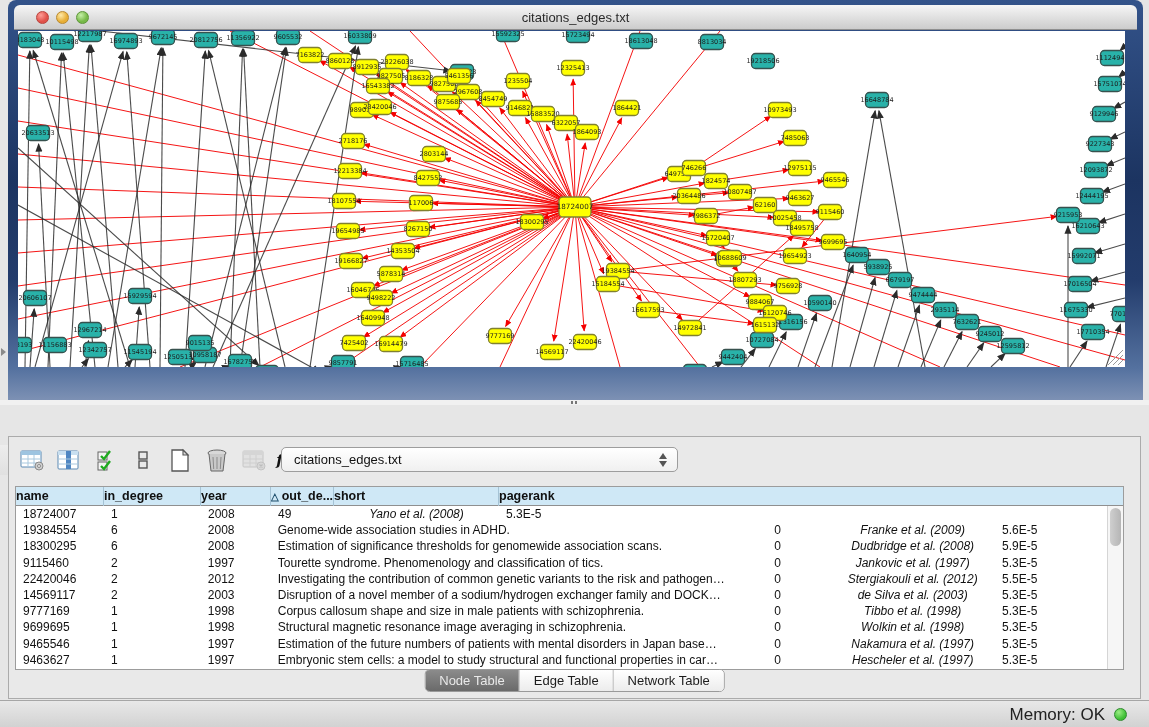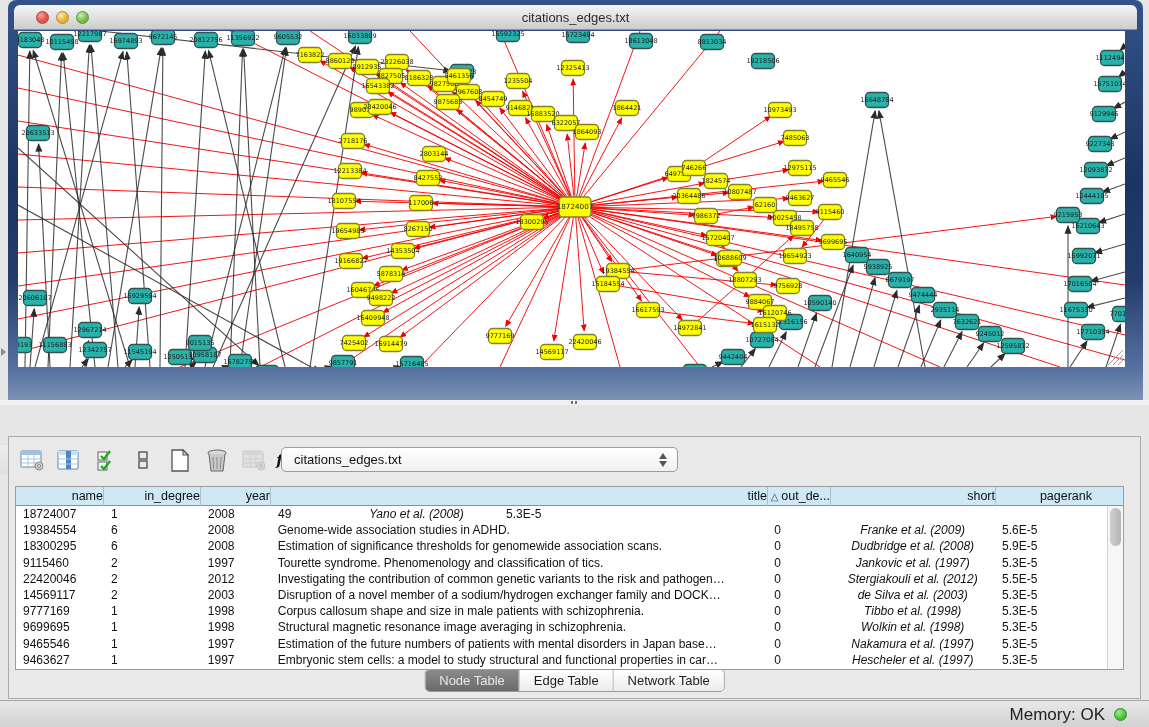--- a/index.html
+++ b/index.html
@@ -51,22 +51,22 @@
   .combo .stepper { position:absolute; right:9px; top:4px; width:9px; height:16px; }
   .combo .stepper .up { position:absolute; left:0; top:1px; width:0; height:0;
         border-left:4.5px solid transparent; border-right:4.5px solid transparent; border-bottom:6px solid #555; }
   .combo .stepper .dn { position:absolute; left:0; bottom:1px; width:0; height:0;
         border-left:4.5px solid transparent; border-right:4.5px solid transparent; border-top:6px solid #555; }
 
   
   .dtable { position:absolute; left:6px; top:49px; width:1109px; height:184px; background:#fff;
             border:1px solid #9c9c9c; overflow:hidden; }
   .thead { display:flex; height:19px; background:#cfe8f6; border-bottom:1px solid #8f8f8f; }
-  .hcell { height:28px; line-height:18px; font-size:12.5px; color:#101010; text-align:right;
-           border-right:1px solid #a5c3d5; overflow:hidden; white-space:nowrap; cursor:pointer; }
+  .hcell { height:28px; line-height:18px; font-size:12.5px; color:#101010; text-align:left;
+           border-right:1px solid #a5c3d5; overflow:hidden; white-space:nowrap; cursor:pointer;font-weight:bold; }
   .hcell:last-child { border-right:none; }
   .sortglyph { font-size:10px; color:#20506e; margin-right:3px; }
   .tbody { position:absolute; left:0; top:19px; right:16px; bottom:0; overflow:hidden; }
   .trow { display:flex; height:16.2px; background:#fff; cursor:default; }
   .cell { height:16.2px; line-height:16px; font-size:12px; color:#111; padding-left:7px;
           overflow:hidden; white-space:nowrap; }
   .c0{width:88px;} .c1{width:97px;} .c2{width:70px;} .c3{width:497px;} .c4{width:63px;}
   .c5{width:165px; text-align:center; padding-left:0;font-style:italic;} .c6{width:112px;}
   .hc0{width:88px;} .hc1{width:97px;} .hc2{width:70px;} .hc3{width:497px;} .hc4{width:63px;}
   .hc5{width:165px;} .hc6{width:96px;}
@@ -893,21 +893,20 @@
         <span class="up"></span>
         <span class="dn"></span>
       </span>
   </div>
 
   <div class="dtable">
     <div class="thead">
         <div class="hcell hc0">name</div>
         <div class="hcell hc1">in_degree</div>
         <div class="hcell hc2">year</div>
-        <div class="hcell hc3">title</div>
         <div class="hcell hc4"><span class="sortglyph">△</span>out_de...</div>
         <div class="hcell hc5">short</div>
         <div class="hcell hc6">pagerank</div>
       </div>
     <div class="tbody">
         <div class="trow">
           <div class="cell c0">18724007</div>
           <div class="cell c1">1</div>
           <div class="cell c2">2008</div>
           <div class="cell c4">49</div>

